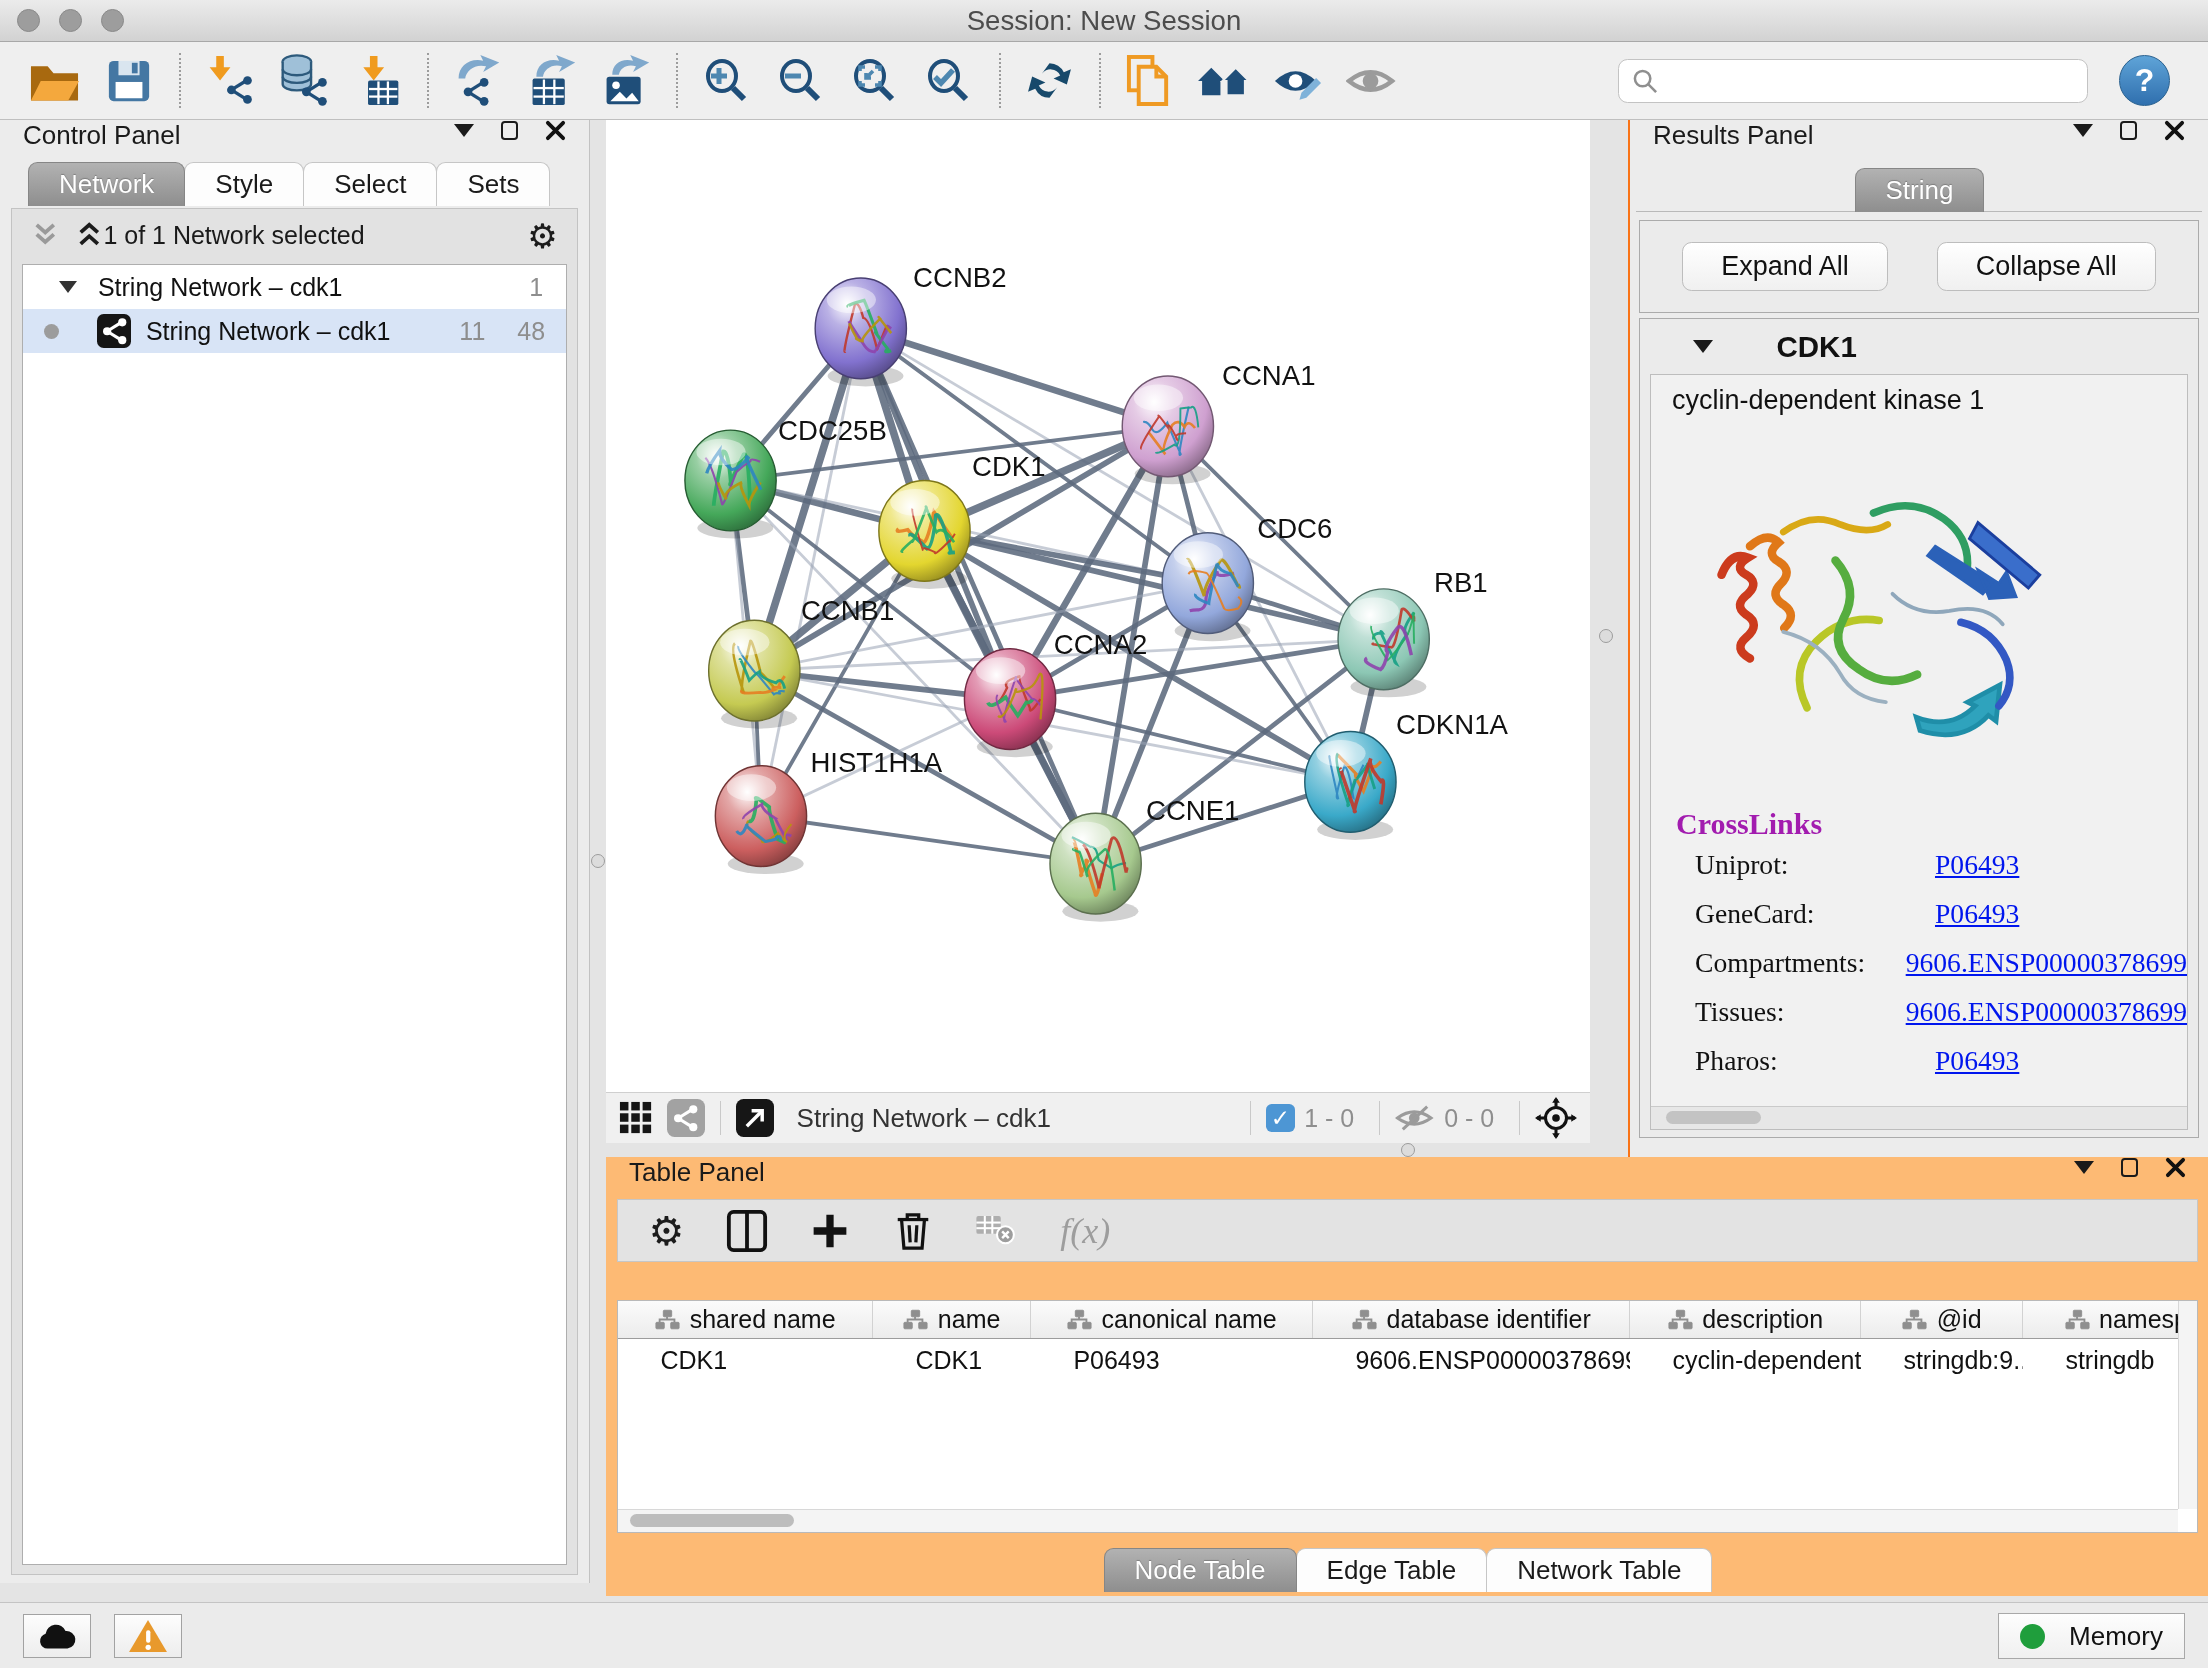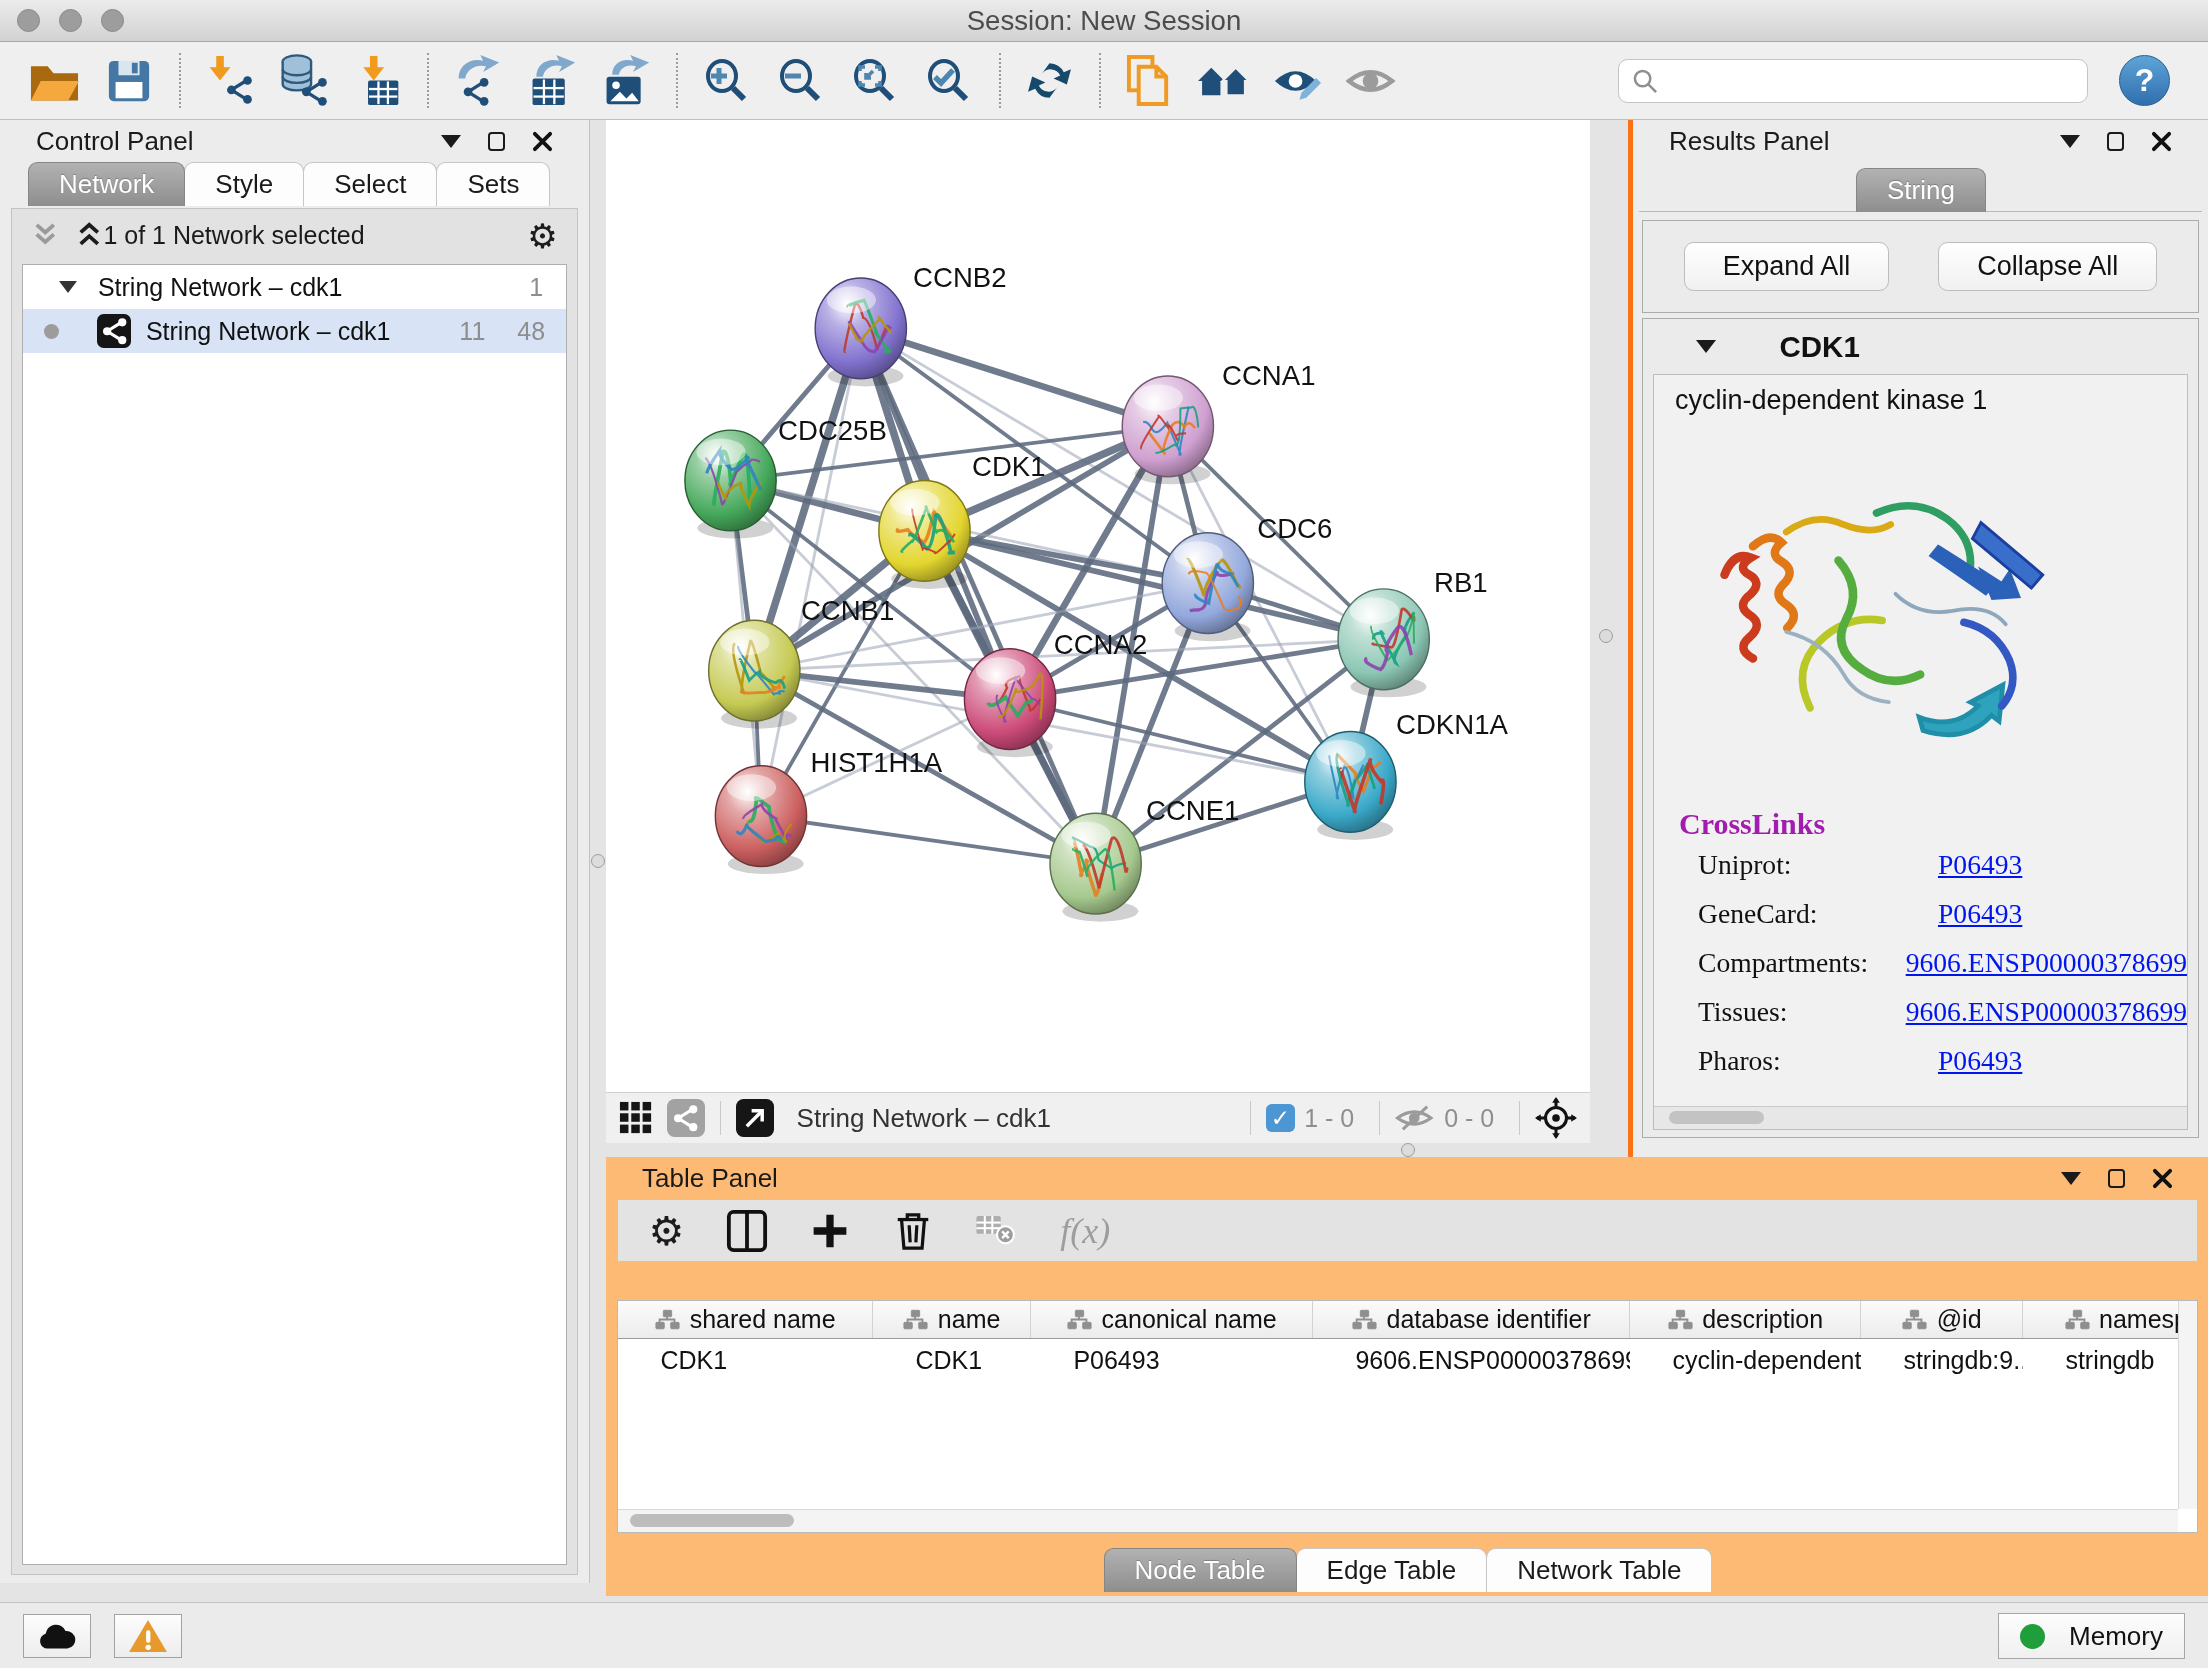--- a/index.html
+++ b/index.html
@@ -21,21 +21,21 @@
   .tbtn { width:59px; height:59px; display:flex; align-items:center; justify-content:center; margin-right:15px; }
   .tsep { height:55px; border-left:2.9px dotted #9c9c9c; margin:0 19px 0 5.7px; }
   .searchbox { position:absolute; right:120px; top:17px; width:470px; height:44px; background:#fff;
     border:1px solid #c3c3c3; border-radius:9.5px; display:flex; align-items:center; padding:0 13.3px; }
   .searchbox input { border:none; outline:none; flex:1; font-size:25px; font-family:"Liberation Sans",sans-serif; margin-left:9.5px; background:transparent; }
   .helpbtn { position:absolute; right:38px; top:13.3px; width:51px; height:51px; border-radius:50%;
     background:linear-gradient(#5fa4d8,#2f6fae); border:1px solid #28608f; color:#fff; font-size:32px; font-weight:bold;
     display:flex; align-items:center; justify-content:center; }
 
   
-  .panel-header { height:42px; display:flex; align-items:center; padding:0 36px; }
+  .panel-header { height:42px; display:flex; align-items:flex-start; padding:0 23px; }
   .panel-title { font-size:26px; color:#1a1a1a; }
   .ph-icons { margin-left:auto; display:flex; align-items:center; gap:27px; }
   .tri-down { width:0; height:0; border-left:10.5px solid transparent; border-right:10.5px solid transparent; border-top:13.3px solid #1a1a1a; }
   .float-box { width:17px; height:19px; border:2.4px solid #1a1a1a; border-radius:3.8px; }
 
   .tab { height:44px; line-height:42px; padding:0 30px; font-size:26px; border:1px solid #c6c6c6; border-bottom:none;
     border-radius:9.5px 9.5px 0 0; background:#fdfdfd; color:#1a1a1a; margin-right:-1px; position:relative; }
   .tab.sel { background:linear-gradient(#b2b2b2,#8e8e8e); color:#fff; border-color:#868686; z-index:2;
     text-shadow:0 -1px 1px rgba(0,0,0,.25); }
 
@@ -61,21 +61,21 @@
   .ntb-title { font-size:26px; color:#333; margin-left:5.7px; }
   .ntb-right { margin-left:auto; display:flex; align-items:center; }
   .chk { width:28.5px; height:28.5px; border-radius:5.7px; background:#4d96d4; color:#fff; font-size:23px; display:flex; align-items:center; justify-content:center; }
   .ntb-num { font-size:25px; color:#8e8e8e; margin:0 9.5px; }
   .gray-badge { width:38px; height:38px; border-radius:7.6px; background:#a2a2a2; display:flex; align-items:center; justify-content:center; }
   .black-badge { width:38px; height:38px; border-radius:7.6px; background:#161616; display:flex; align-items:center; justify-content:center; }
 
   .split-dot { position:absolute; width:14.3px; height:14.3px; border-radius:50%; background:#dcdcdc; border:1px solid #9c9c9c; }
 
   
-  .results-panel { position:absolute; left:1628px; top:120px; width:580px; height:1463px; background:#ececec; border-left:5px solid #f97316; }
+  .results-panel { position:absolute; left:1628px; top:120px; width:580px; height:1463px; background:#ececec; border-left:2px solid #f97316; }
   .rp-tabrow { display:flex; justify-content:center; height:44px; margin-top:5.7px; }
   .rp-outer { position:absolute; left:5.7px; right:5.7px; top:91px; bottom:7.6px; border-top:1.9px solid #b9b9b9; }
   .rp-buttons { margin:7.6px 3.8px 5.7px 3.8px; border:1.9px solid #ababab; padding:21px 0; display:flex; justify-content:center; gap:49px; background:#ebebeb; }
   .btn { height:49px; padding:0 38px; background:linear-gradient(#ffffff,#f0f0f0); border:1px solid #bdbdbd; border-radius:9.5px;
     font-size:27px; color:#111; display:flex; align-items:center; }
   .rp-section { margin:0 3.8px; border:1.9px solid #ababab; height:820px; position:relative; background:#ebebeb; }
   .gene-header { height:55px; display:flex; align-items:center; }
   .gene-header .tri-down { margin-left:53px; }
   .gene-name { font-size:29.5px; font-weight:bold; color:#111; margin-left:63px; }
   .gene-content { position:absolute; left:9.5px; right:9.5px; top:55px; bottom:7.6px; border:1px solid #bdbdbd; background:#f1f1f1; overflow:hidden; }

